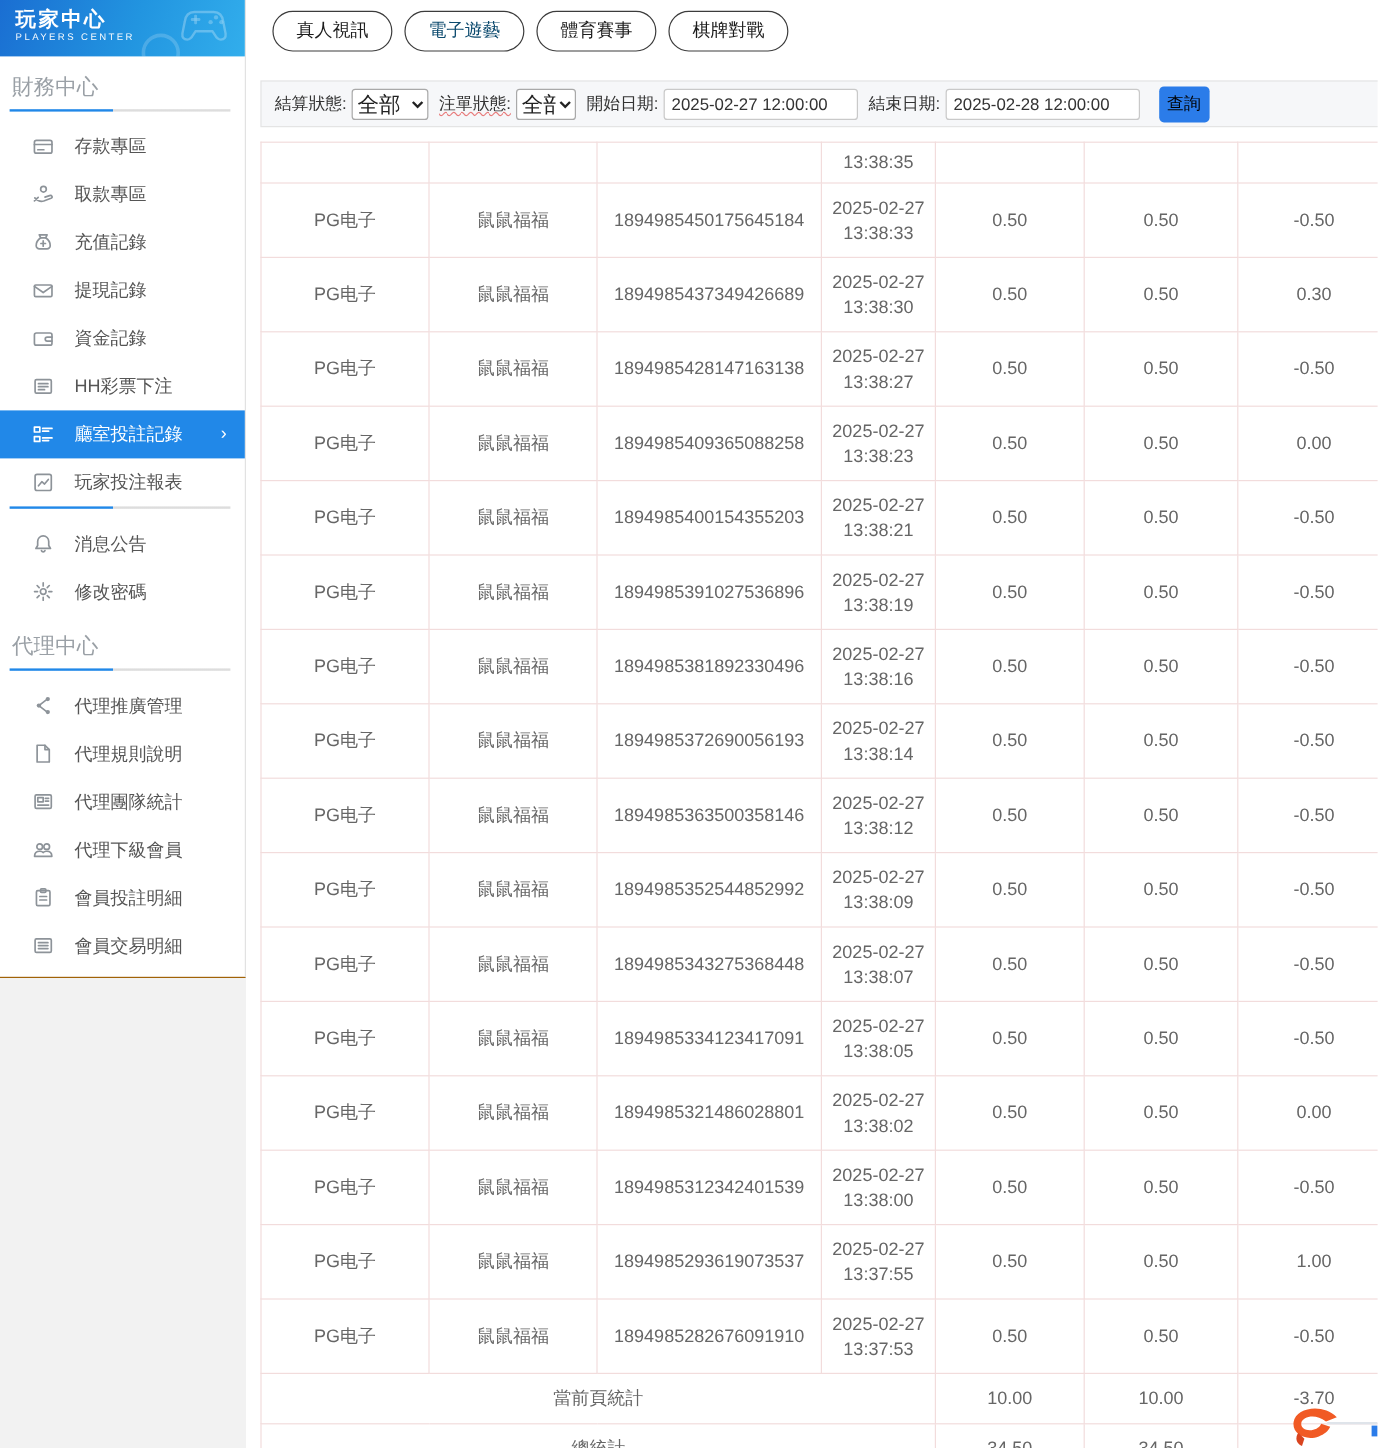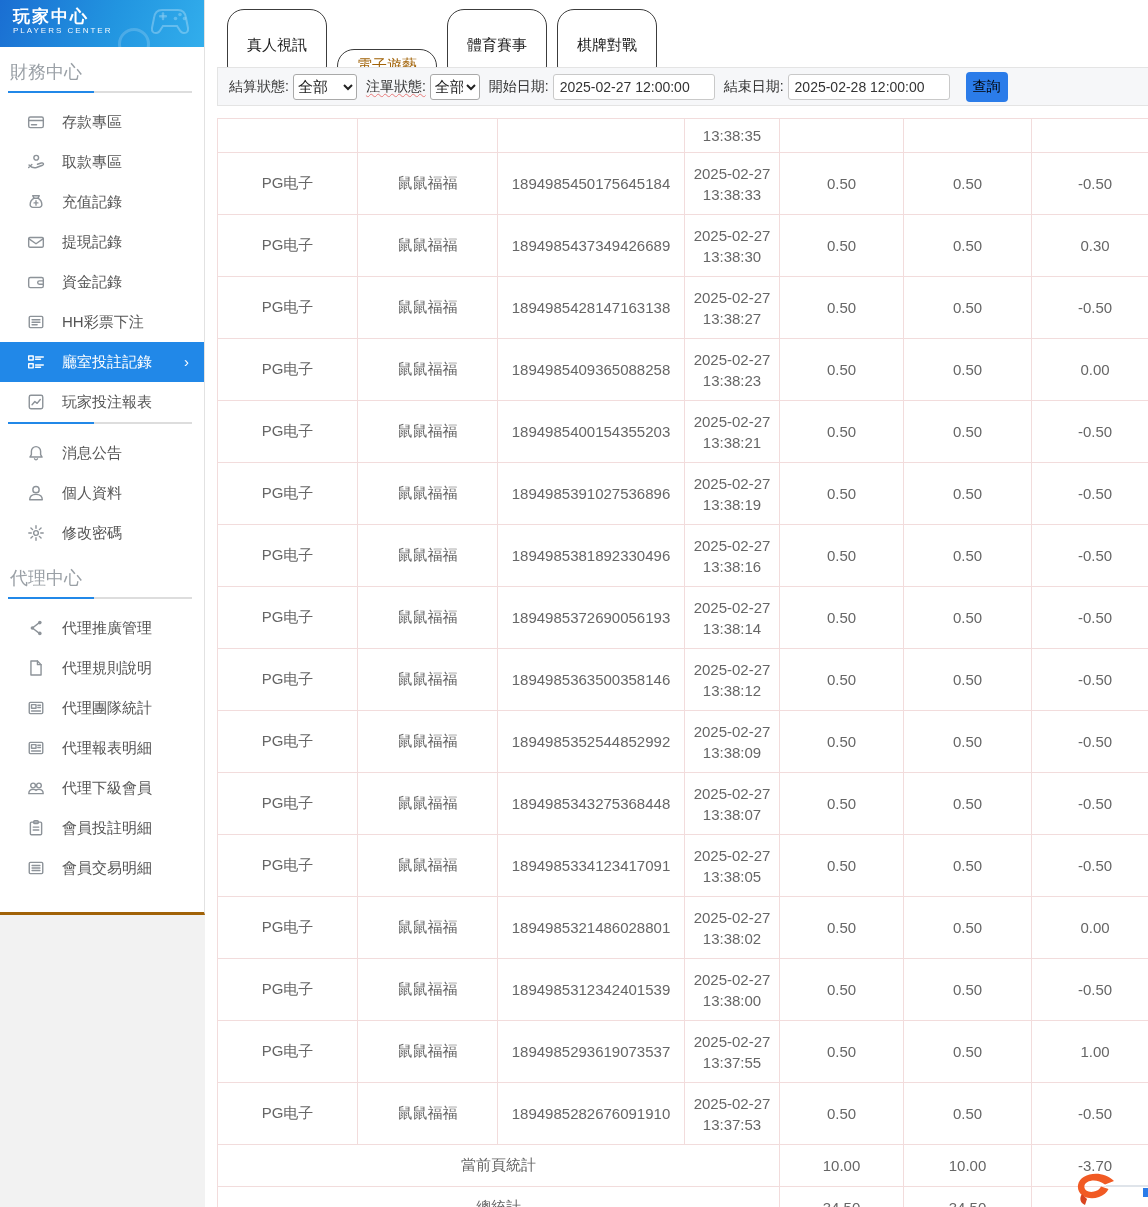--- a/index.html
+++ b/index.html
@@ -4,21 +4,21 @@
 <title>玩家中心</title>
 <style>
   html, body { margin:0; padding:0; overflow:hidden; }
   body {
     width:1148px; height:1207px; position:relative;
     background:#ffffff; font-family:"Liberation Sans", sans-serif;
     -webkit-font-smoothing:antialiased;
   }
   
   .sidebar { position:absolute; left:0; top:0; width:205px; height:1207px; background:#f2f2f2; }
-  .sidebar-panel { background:#fff; border-right:1px solid #e2e2e2; border-bottom:3px solid #a16207; padding-bottom:24px; box-sizing:border-box; }
+  .sidebar-panel { background:#fff; border-right:1px solid #e2e2e2; border-bottom:1px solid #a16207; padding-bottom:6px; box-sizing:border-box; }
   .sidebar-header {
     height:47px; position:relative; overflow:hidden;
     background:linear-gradient(110deg,#1a6ed2 0%, #2295e0 55%, #32aeec 100%);
     color:#fff; padding:7px 0 0 13px; box-sizing:border-box;
   }
   .sidebar-header .s-title { font-size:17px; font-weight:bold; letter-spacing:2px; line-height:19px; }
   .sidebar-header .s-sub { font-size:8px; letter-spacing:2px; opacity:.95; }
   .header-art { position:absolute; right:8px; top:2px; opacity:.45; }
   .header-ring { position:absolute; left:118px; top:28px; width:26px; height:26px; border:3px solid rgba(255,255,255,.18); border-radius:50%; }
   .section-title { color:#9aa0a6; font-size:18px; padding:13px 0 7px 10px; }
@@ -31,31 +31,31 @@
   .side-item .chev { display:none; }
   .side-item.active .chev { display:block; position:absolute; right:15px; top:50%; transform:translateY(-54%); font-size:15px; color:#fff; }
   
   .main { position:absolute; left:205px; top:0; width:943px; height:1207px; background:#fff; }
   .tabs { display:flex; gap:10px; padding:9px 0 0 22px; }
   .tab {
     border:1px solid #3c3c3c; border-radius:17px; background:#fff;
     padding:6px 19px 7px; font-size:15px; color:#1c1c1c; cursor:pointer;
     font-family:"Liberation Sans", sans-serif;
   }
-  .tab.active { color:#a16207;margin-top:40px; }
+  .tab.active { color:#0c4a6e; }
   .filterbar {
     position:absolute; left:12px; top:67px; width:1130px; height:39px;
     background:#f6f7f9; border:1px solid #e4e4e4; box-sizing:border-box;
     display:flex; align-items:center; padding-left:11px; font-size:14px; color:#333;
   }
   .filterbar .flabel { margin-right:4px; }
   .flabel.spellcheck { text-decoration:underline wavy #e87c7c 1px; text-underline-offset:2px; }
   .filterbar select {
     height:26px; border:1px solid #a9a9a9; border-radius:3px; background:#fff;
-    font-size:15px; color:#222; margin-right:9px; font-family:"Liberation Sans", sans-serif;
+    font-size:18px; color:#222; margin-right:9px; font-family:"Liberation Sans", sans-serif;
   }
   .sel-settle { width:64px; }
   .sel-order { width:50px; }
   .date-input {
     width:148px; height:24px; border:1px solid #c9c9c9; border-radius:3px;
     font-size:14px; color:#333; padding:0 6px; margin-right:9px;
     font-family:"Liberation Sans", sans-serif;
   }
   .search-btn {
     width:42px; height:30px; background:#2b7ce9; color:#000000; border:none;
@@ -190,29 +190,20 @@
             <svg viewBox="0 0 16 16" fill="none" stroke="currentColor" stroke-width="1.25" stroke-linecap="round" stroke-linejoin="round">
               <path d="M8 2.3 a4.1 4.1 0 0 1 4.1 4.1 v3 l1.3 2.2 h-10.8 l1.3 -2.2 v-3 a4.1 4.1 0 0 1 4.1 -4.1 z"></path>
               <path d="M6.7 13.2 a1.4 1.4 0 0 0 2.6 0"></path>
             </svg>
           </span>
           <span>消息公告</span>
         </div>
         <div class="side-item">
           <span class="icn">
             <svg viewBox="0 0 16 16" fill="none" stroke="currentColor" stroke-width="1.25" stroke-linecap="round" stroke-linejoin="round">
-              <circle cx="8" cy="5" r="2.8"></circle>
-              <path d="M2.4 14 q0 -4.8 5.6 -4.8 q5.6 0 5.6 4.8 z"></path>
-            </svg>
-          </span>
-          <span>個人資料</span>
-        </div>
-        <div class="side-item">
-          <span class="icn">
-            <svg viewBox="0 0 16 16" fill="none" stroke="currentColor" stroke-width="1.25" stroke-linecap="round" stroke-linejoin="round">
               <circle cx="8" cy="8" r="2.1"></circle>
               <path d="M8 1.6 v2.2 M8 12.2 v2.2 M1.6 8 h2.2 M12.2 8 h2.2 M3.5 3.5 l1.5 1.5 M11 11 l1.5 1.5 M12.5 3.5 L11 5 M5 11 l-1.5 1.5"></path>
             </svg>
           </span>
           <span>修改密碼</span>
         </div>
         <div class="section-title">代理中心</div>
         <div class="section-underline"></div>
         <div class="side-item">
           <span class="icn">
@@ -238,32 +229,20 @@
           <span class="icn">
             <svg viewBox="0 0 16 16" fill="none" stroke="currentColor" stroke-width="1.25" stroke-linecap="round" stroke-linejoin="round">
               <rect x="2" y="3" width="12" height="10" rx="1"></rect>
               <rect x="4" y="5" width="4" height="3.2"></rect>
               <line x1="9.6" y1="5.6" x2="12" y2="5.6"></line>
               <line x1="9.6" y1="7.6" x2="12" y2="7.6"></line>
               <line x1="4" y1="10.6" x2="12" y2="10.6"></line>
             </svg>
           </span>
           <span>代理團隊統計</span>
-        </div>
-        <div class="side-item">
-          <span class="icn">
-            <svg viewBox="0 0 16 16" fill="none" stroke="currentColor" stroke-width="1.25" stroke-linecap="round" stroke-linejoin="round">
-              <rect x="2" y="3" width="12" height="10" rx="1"></rect>
-              <rect x="4" y="5" width="4" height="3.2"></rect>
-              <line x1="9.6" y1="5.6" x2="12" y2="5.6"></line>
-              <line x1="9.6" y1="7.6" x2="12" y2="7.6"></line>
-              <line x1="4" y1="10.6" x2="12" y2="10.6"></line>
-            </svg>
-          </span>
-          <span>代理報表明細</span>
         </div>
         <div class="side-item">
           <span class="icn">
             <svg viewBox="0 0 16 16" fill="none" stroke="currentColor" stroke-width="1.25" stroke-linecap="round" stroke-linejoin="round">
               <circle cx="5.4" cy="5.8" r="2.1"></circle>
               <circle cx="10.6" cy="5.8" r="2.1"></circle>
               <path d="M1.6 13 q0 -3.8 3.8 -3.8 q2 0 2.6 1 q.6 -1 2.6 -1 q3.8 0 3.8 3.8 z"></path>
             </svg>
           </span>
           <span>代理下級會員</span>

